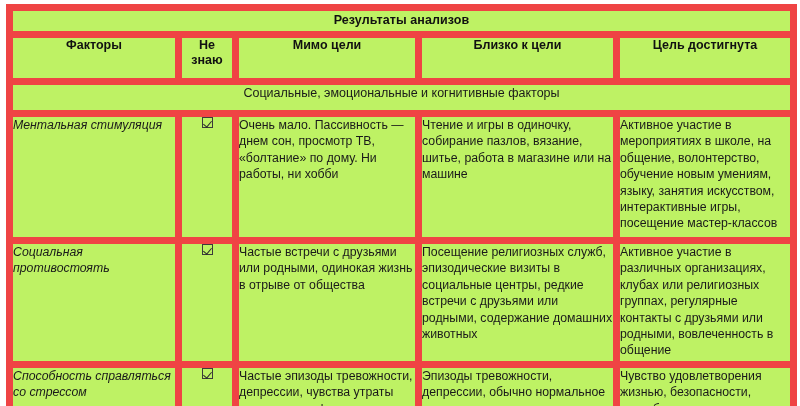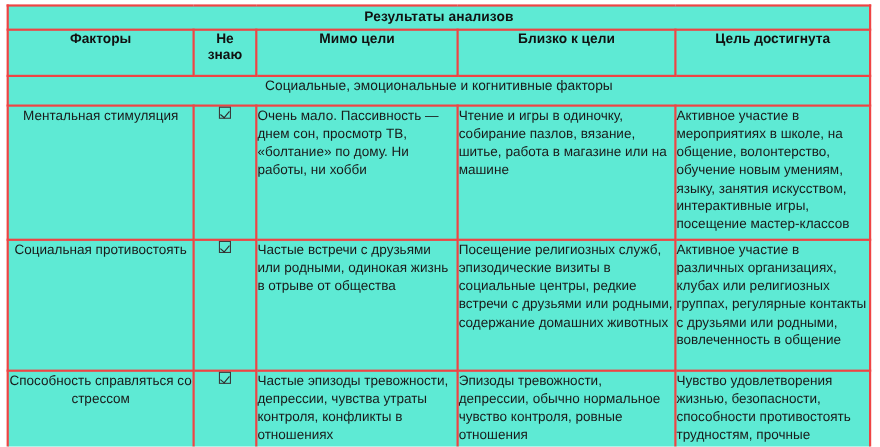--- a/index.html
+++ b/index.html
@@ -29,24 +29,24 @@
     left: 6px;
     top: 4px;
     width: 786px;
     border-collapse: collapse;
     table-layout: fixed;
     background: #ffffff;
   }
 
   table.results td,
   table.results th {
-    border: 2px solid #ef4444;
+    border: 7px solid #ef4444;
     padding: 0;
     vertical-align: top;
-    background: #5eead4;
+    background: #bef264;
   }
 
   
   col.c-factor   { width: 169px; }
   col.c-unknown  { width: 57px;  }
   col.c-miss     { width: 183px; }
   col.c-close    { width: 198px; }
   col.c-reached  { width: 177px; }
 
   
@@ -98,21 +98,21 @@
     padding: 7px 6px 6px 6px;
     vertical-align: top;
   }
   .cell-text {
     display: block;
     font-size: 12.3px;
     line-height: 16.4px;
     color: #1a1a1a;
     hyphens: manual;
   }
-  .cell-factor .cell-text { text-align: center; }
+  .cell-factor .cell-text { text-align: left; font-style: italic; }
 
   .check-cell {
     text-align: center;
     vertical-align: top;
     padding-top: 7px;
   }
   .checkbox-glyph {
     display: inline-block;
     width: 11px;
     height: 11px;

